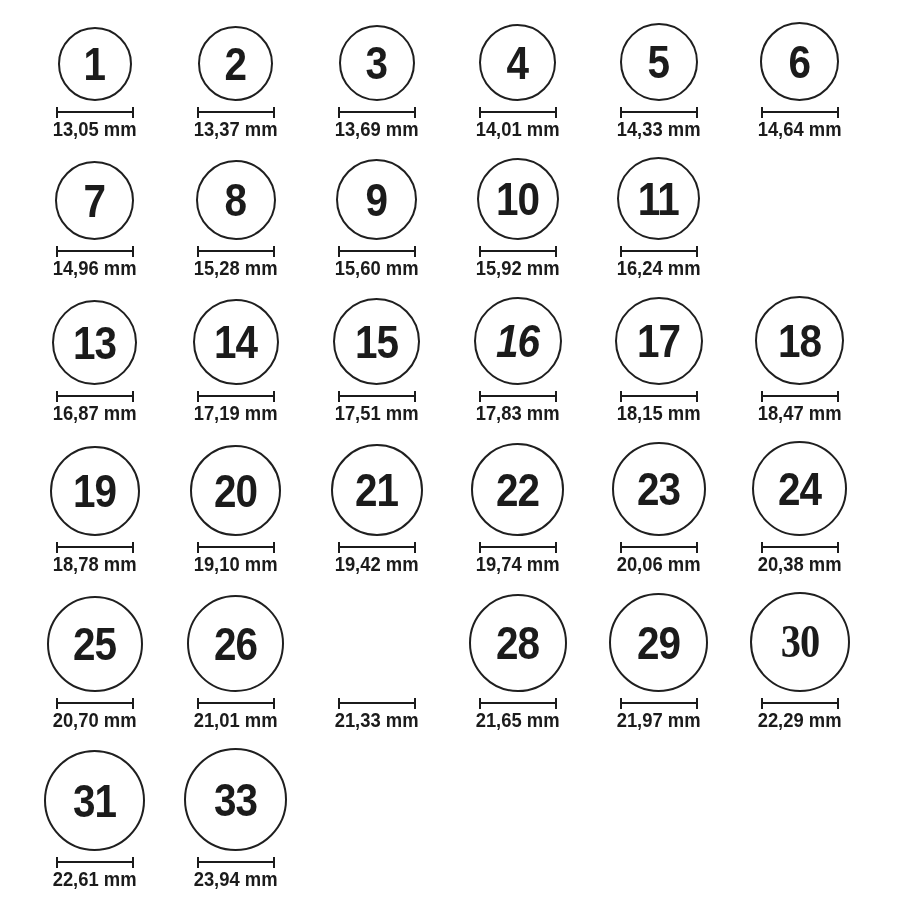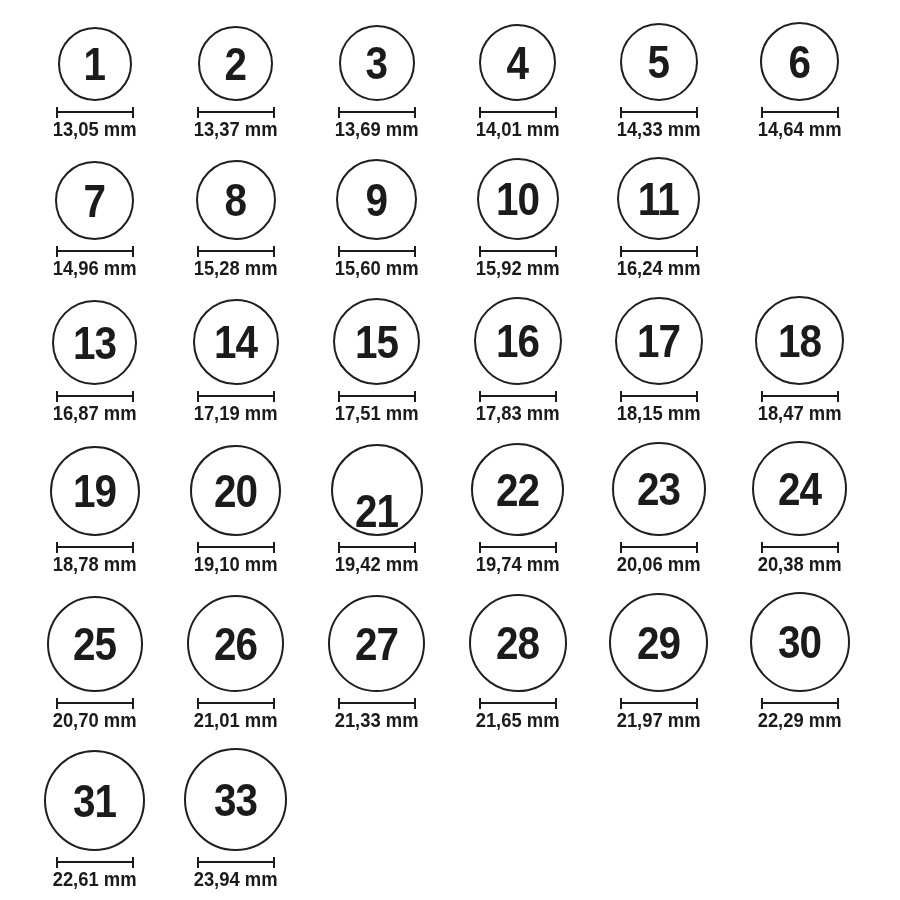--- a/index.html
+++ b/index.html
@@ -175,21 +175,21 @@
     <div class="label">17,19 mm</div>
   </div>
       <div class="cell">
     <div class="circle" style="width: 87px; height: 87px; text-align: right;">
       <span class="num">15</span>
     </div>
     <div class="measure"></div>
     <div class="label">17,51 mm</div>
   </div>
       <div class="cell">
-    <div class="circle" style="width: 88px; height: 88px;">
+    <div class="circle" style="width: 88px; height: 88px; font-style: italic;">
       <span class="num">16</span>
     </div>
     <div class="measure"></div>
     <div class="label">17,83 mm</div>
   </div>
       <div class="cell">
     <div class="circle" style="width: 88px; height: 88px;">
       <span class="num">17</span>
     </div>
     <div class="measure"></div>
@@ -212,21 +212,21 @@
     <div class="label">18,78 mm</div>
   </div>
       <div class="cell">
     <div class="circle" style="width: 91px; height: 91px;">
       <span class="num">20</span>
     </div>
     <div class="measure"></div>
     <div class="label">19,10 mm</div>
   </div>
       <div class="cell">
-    <div class="circle" style="width: 92px; height: 92px; align-items: flex-end;">
+    <div class="circle" style="width: 92px; height: 92px;">
       <span class="num">21</span>
     </div>
     <div class="measure"></div>
     <div class="label">19,42 mm</div>
   </div>
       <div class="cell">
     <div class="circle" style="width: 93px; height: 93px;">
       <span class="num">22</span>
     </div>
     <div class="measure"></div>
@@ -256,42 +256,39 @@
     <div class="label">20,70 mm</div>
   </div>
       <div class="cell">
     <div class="circle" style="width: 97px; height: 97px; text-align: center;">
       <span class="num">26</span>
     </div>
     <div class="measure"></div>
     <div class="label">21,01 mm</div>
   </div>
       <div class="cell">
-    <div class="circle" style="width: 97px; height: 97px;">
-      <span class="num">27</span>
-    </div>
     <div class="measure"></div>
     <div class="label">21,33 mm</div>
   </div>
       <div class="cell">
     <div class="circle" style="width: 98px; height: 98px;">
       <span class="num">28</span>
     </div>
     <div class="measure"></div>
     <div class="label">21,65 mm</div>
   </div>
       <div class="cell">
     <div class="circle" style="width: 99px; height: 99px;">
       <span class="num">29</span>
     </div>
     <div class="measure"></div>
     <div class="label">21,97 mm</div>
   </div>
       <div class="cell">
-    <div class="circle" style="width: 100px; height: 100px;">
+    <div class="circle" style="width: 100px; height: 100px; font-family: Liberation Serif, serif;">
       <span class="num">30</span>
     </div>
     <div class="measure"></div>
     <div class="label">22,29 mm</div>
   </div>
     </div>
     <div class="row">
       <div class="cell">
     <div class="circle" style="width: 101px; height: 101px;">
       <span class="num">31</span>

